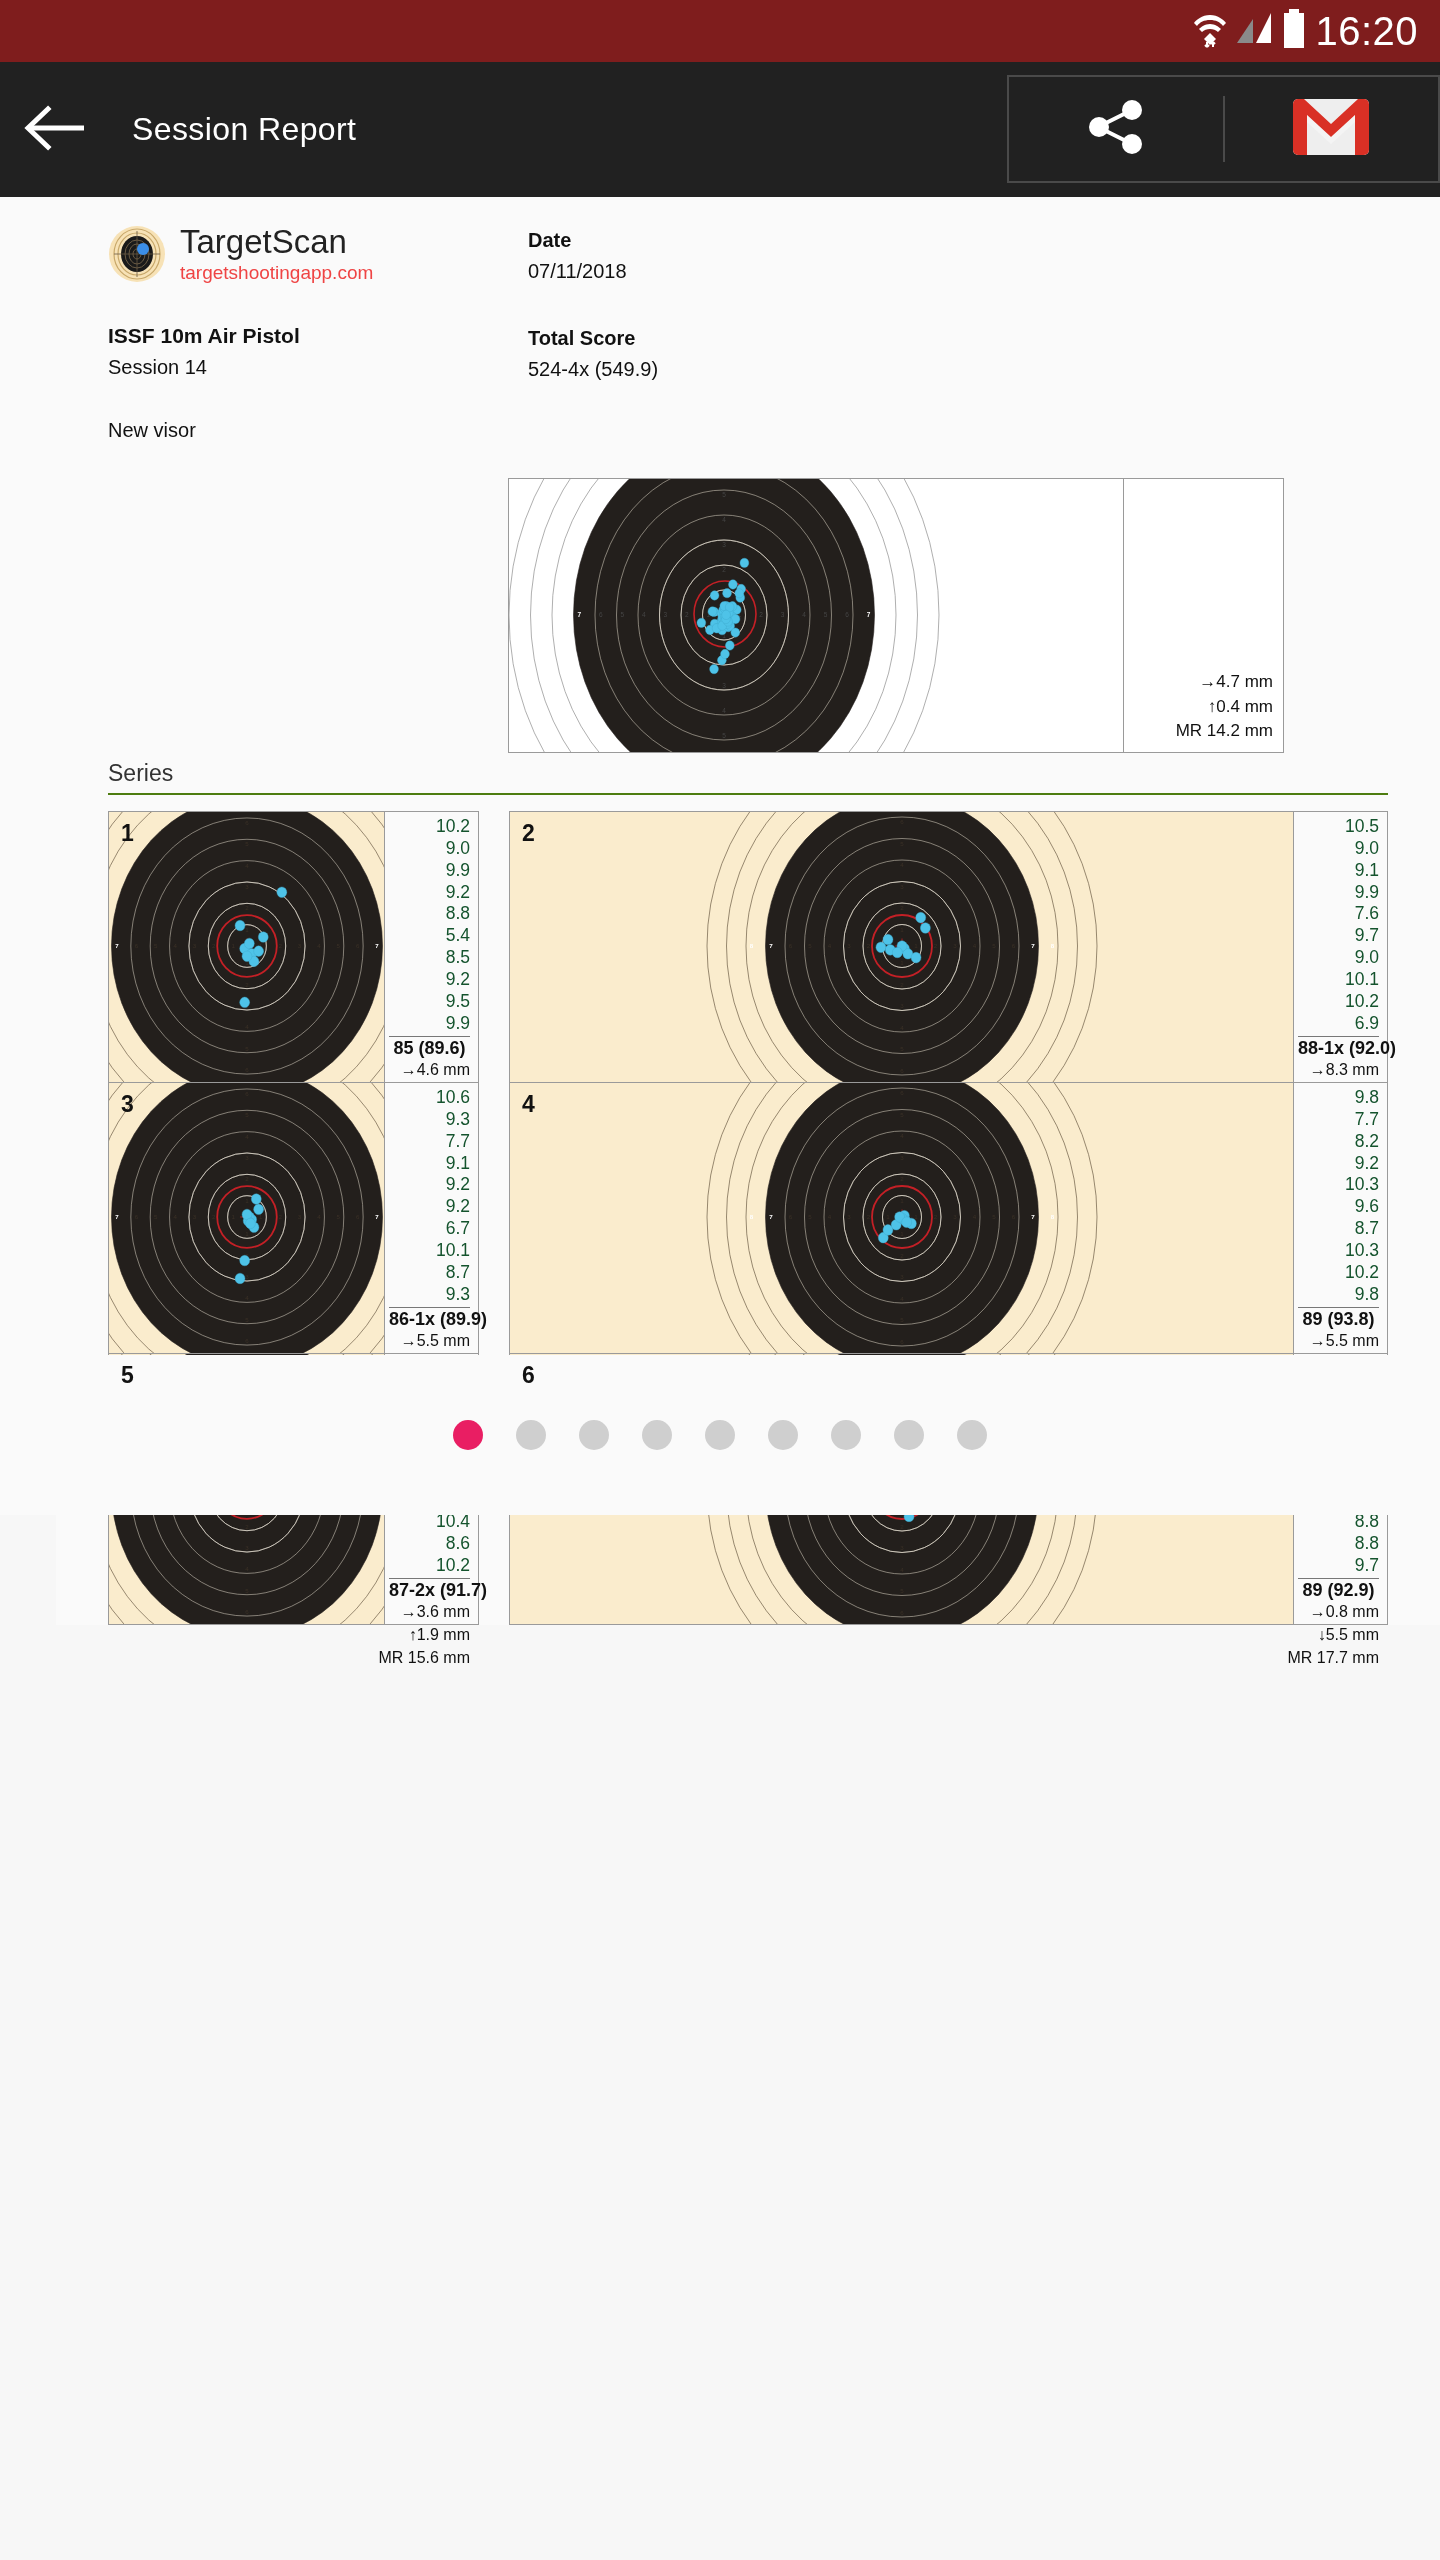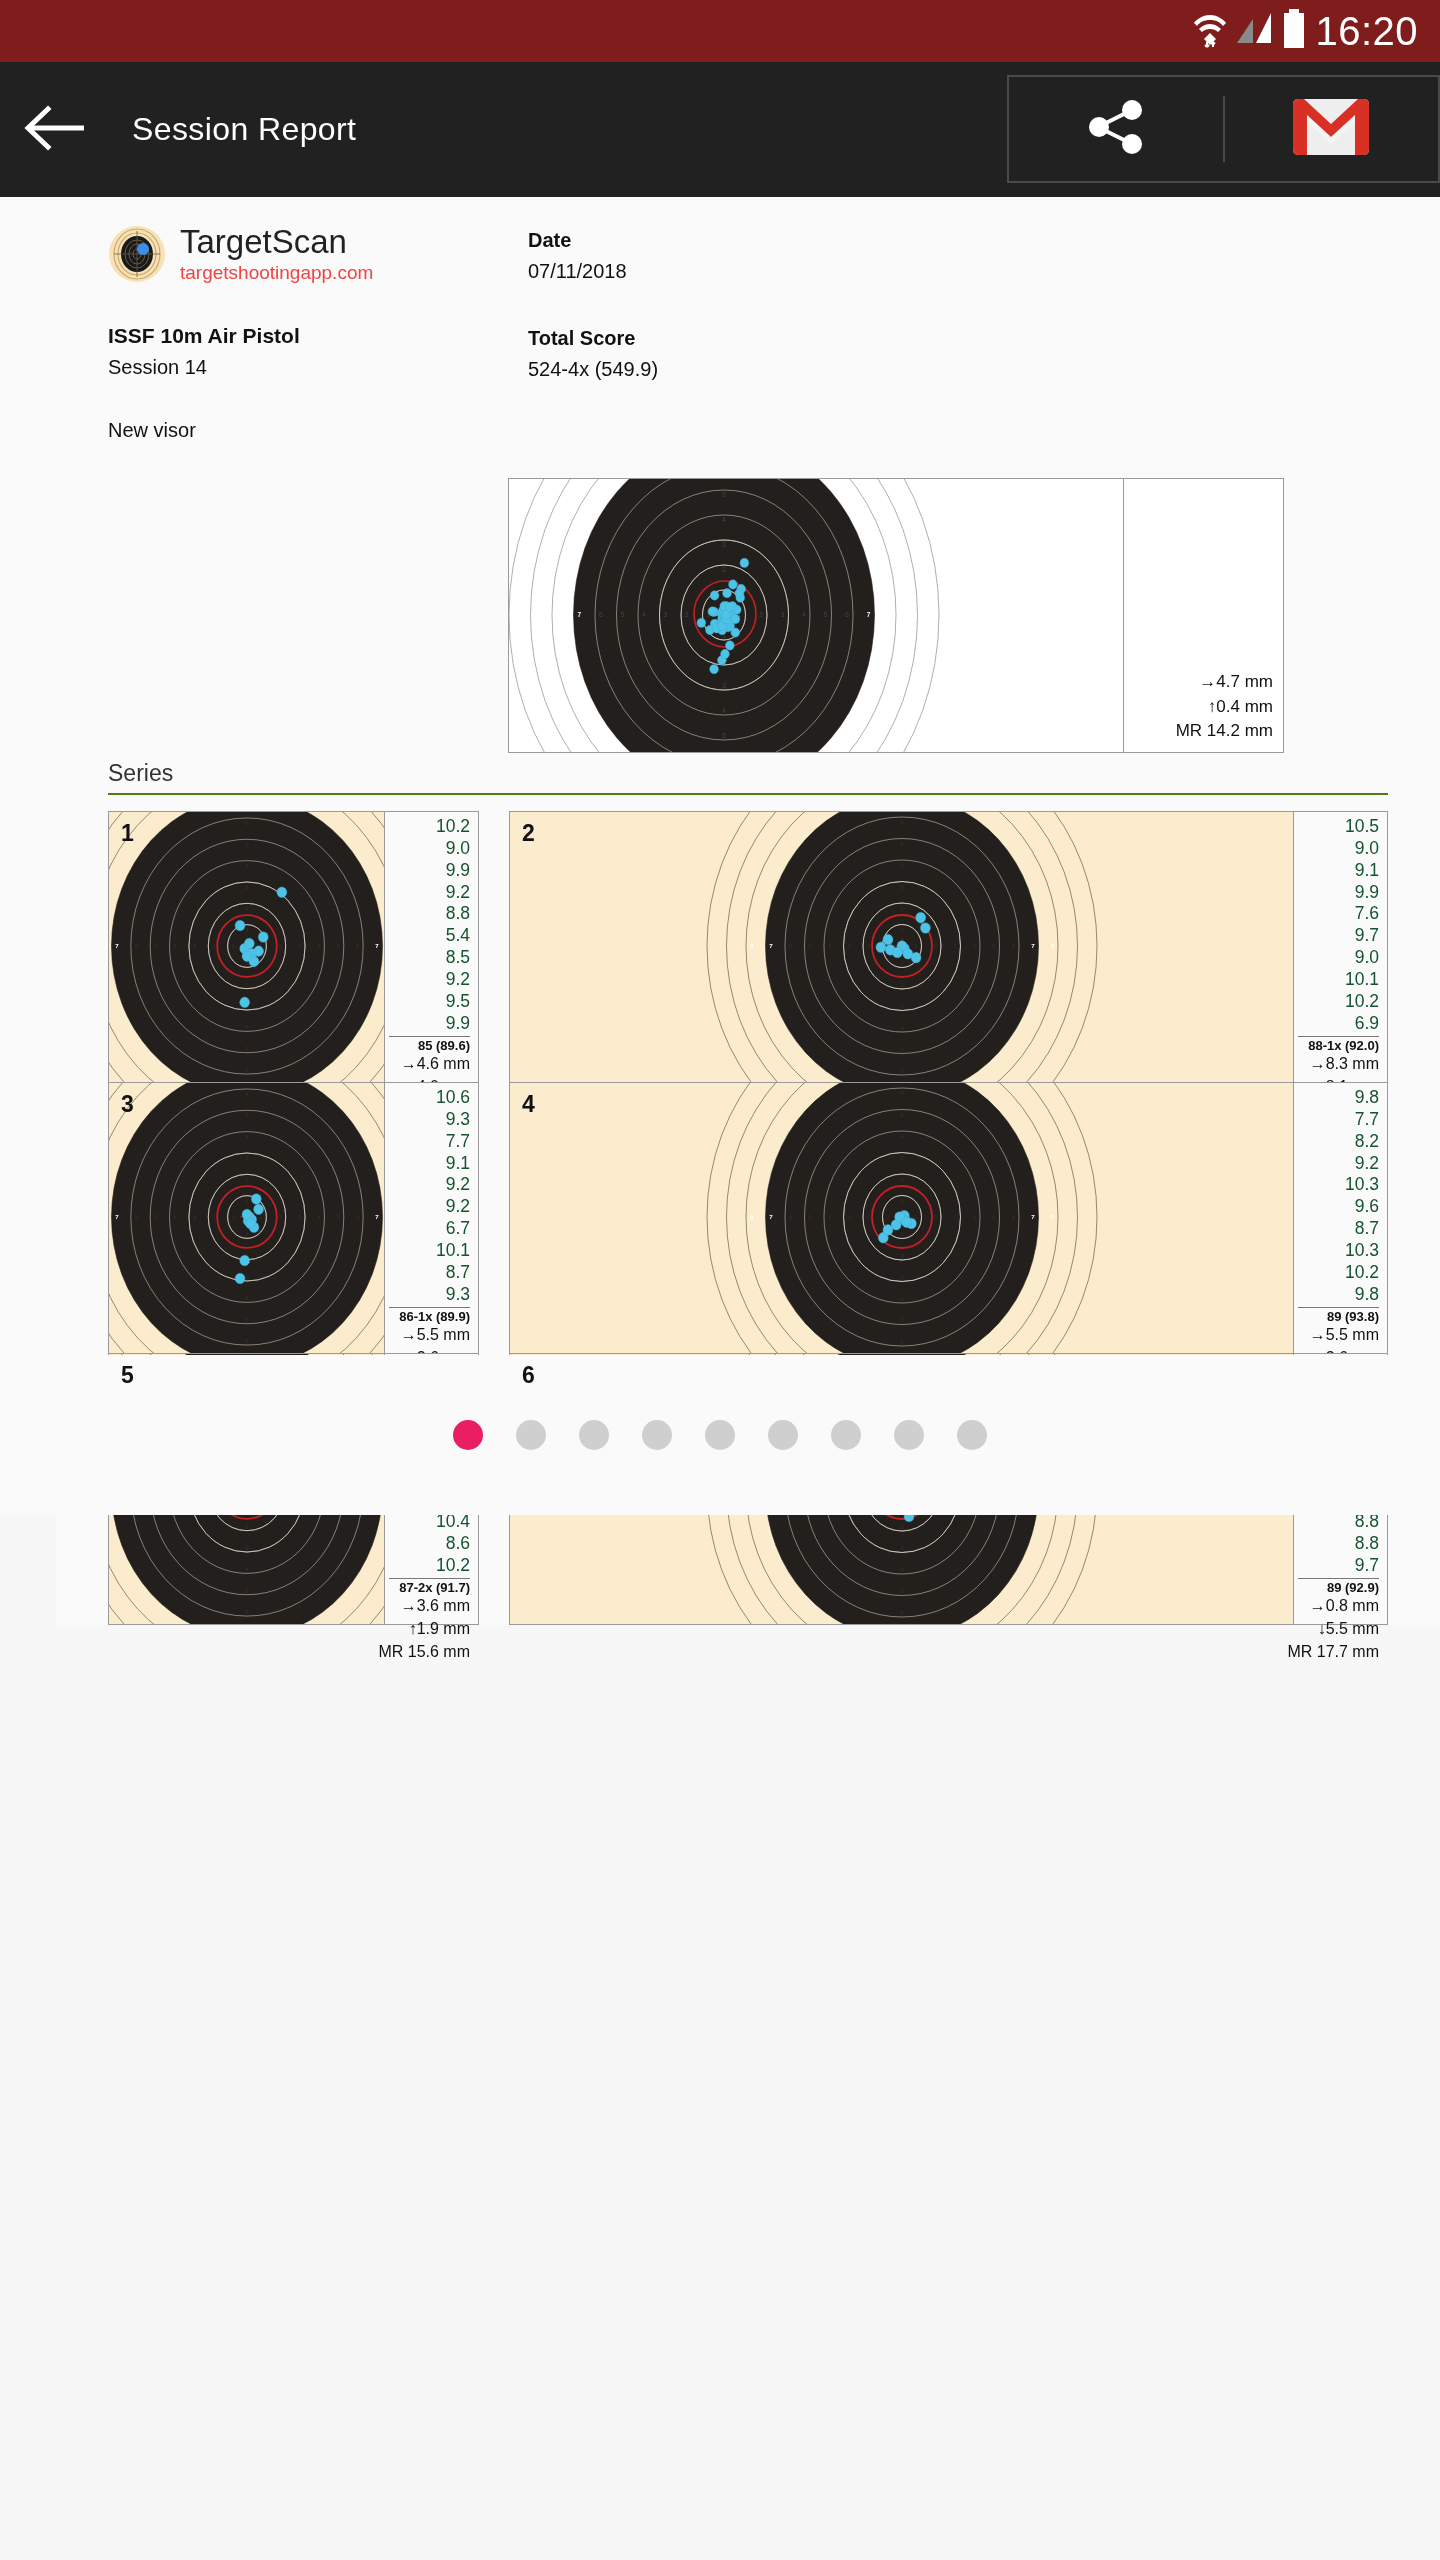--- a/index.html
+++ b/index.html
@@ -123,23 +123,23 @@
   }
   .series-scores{
     width:94px; background:#fafafa;
     border-left:1px solid #9a9a9a;
     display:flex; flex-direction:column;
     padding:4px 8px 6px 4px;
   }
   .score-list{ display:flex; flex-direction:column; align-items:flex-end;}
   .score-item{ font-size:17.5px; color:#14532d; line-height:1.255;}
   .score-total{
-    font-size:13px; font-weight:bold; color:#111;
+    font-size:18px; font-weight:bold; color:#111;
     border-top:1px solid #777; padding-top:1px; margin-top:1px;
-    align-self:stretch; text-align:right; white-space:nowrap;
+    align-self:stretch; text-align:center; white-space:nowrap;
   }
   .series-stats{
     margin-top:auto; display:flex; flex-direction:column; align-items:flex-end;
   }
   .series-stats .stat-line{ font-size:16px; line-height:1.42;}
 
   
   .tsvg{ position:absolute; left:0; top:0; width:100%; height:100%; }
 
   

